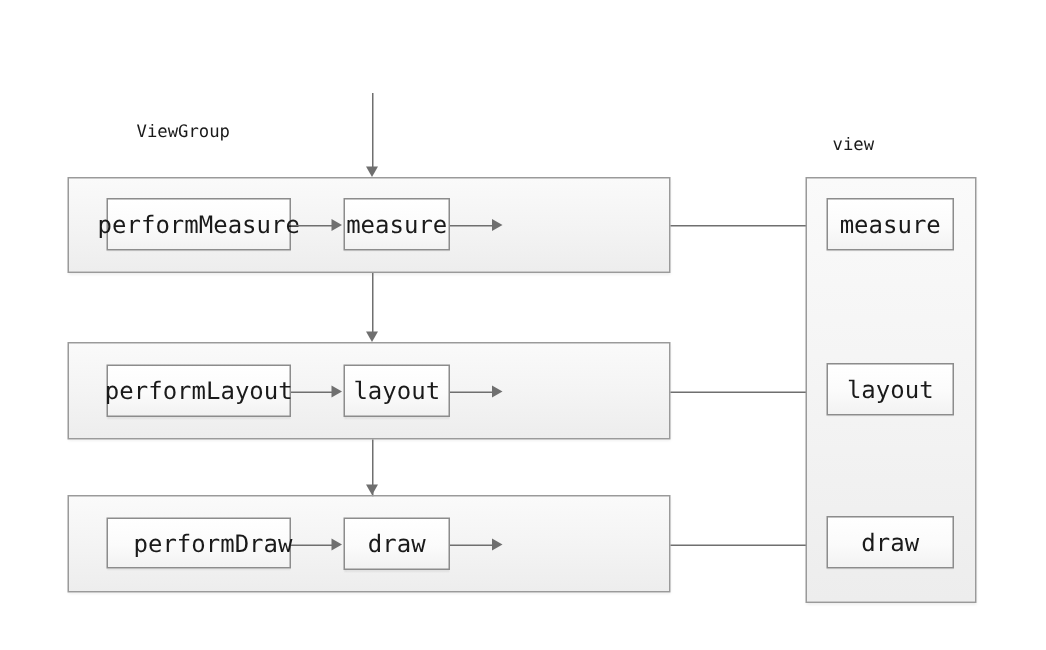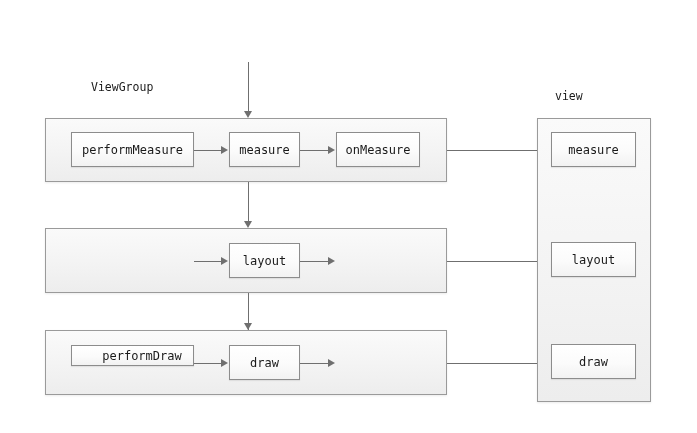--- a/index.html
+++ b/index.html
@@ -47,21 +47,21 @@
   
   .rect {
     position: absolute;
     box-sizing: border-box;
     border: 1px solid #8c8c8c;
     background: linear-gradient(180deg, #ffffff 0%, #fbfbfb 55%, #f2f2f2 100%);
     display: flex;
     align-items: center;
     justify-content: center;
     font-family: "DejaVu Sans Mono", "Liberation Mono", monospace;
-    font-size: 12px;
+    font-size: 16px;
     color: #1a1a1a;
     box-shadow: 0 1px 1px rgba(0,0,0,0.07);
   }
 
   
   .hline {
     position: absolute;
     height: 0;
     border-top: 1px solid #6f6f6f;
   }
@@ -109,57 +109,57 @@
   <div class="group-caption" style="left:555px; top:89px;">view</div>
 
   <div class="panel" style="left:45px; top:118px; width:402px; height:64px;"></div>
 
   <div class="rect" style="left:71px; top:132px; width:123px; height:35px;">
     <span>performMeasure</span>
   </div>
   <div class="rect" style="left:229px; top:132px; width:71px; height:35px;">
     <span>measure</span>
   </div>
-  <div class="rect" style="left:336px; top:132px; width:84px; height:35px;">
-    <span>onMeasure</span>
-  </div>
 
   <div class="hline" style="left:194px; top:150px; width:28px;"></div>
   <div class="arrow-right" style="left:221px; top:146px;"></div>
 
   <div class="hline" style="left:300px; top:150px; width:29px;"></div>
   <div class="arrow-right" style="left:328px; top:146px;"></div>
 
   <div class="hline" style="left:447px; top:150px; width:97px;"></div>
   <div class="arrow-right" style="left:543px; top:146px;"></div>
 
   <div class="vline" style="left:248px; top:182px; height:40px;"></div>
   <div class="arrow-down" style="left:244px; top:221px;"></div>
 
   <div class="panel" style="left:45px; top:228px; width:402px; height:65px;"></div>
 
+  <div class="rect" style="left:71px; top:243px; width:123px; height:35px;">
+    <span>performLayout</span>
+  </div>
   <div class="rect" style="left:229px; top:243px; width:71px; height:35px;">
     <span>layout</span>
   </div>
 
   <div class="hline" style="left:194px; top:261px; width:28px;"></div>
   <div class="arrow-right" style="left:221px; top:257px;"></div>
 
   <div class="hline" style="left:300px; top:261px; width:29px;"></div>
   <div class="arrow-right" style="left:328px; top:257px;"></div>
 
   <div class="hline" style="left:447px; top:261px; width:97px;"></div>
   <div class="arrow-right" style="left:543px; top:257px;"></div>
 
   <div class="vline" style="left:248px; top:293px; height:38px;"></div>
   <div class="arrow-down" style="left:244px; top:323px;"></div>
 
   <div class="panel" style="left:45px; top:330px; width:402px; height:65px;"></div>
 
-  <div class="rect" style="left:71px; top:345px; width:123px; height:21px;padding-left:19px;">
+  <div class="rect" style="left:71px; top:345px; width:123px; height:34px;padding-left:19px;">
     <span>performDraw</span>
   </div>
   <div class="rect" style="left:229px; top:345px; width:71px; height:35px;">
     <span>draw</span>
   </div>
 
   <div class="hline" style="left:194px; top:363px; width:28px;"></div>
   <div class="arrow-right" style="left:221px; top:359px;"></div>
 
   <div class="hline" style="left:300px; top:363px; width:29px;"></div>

